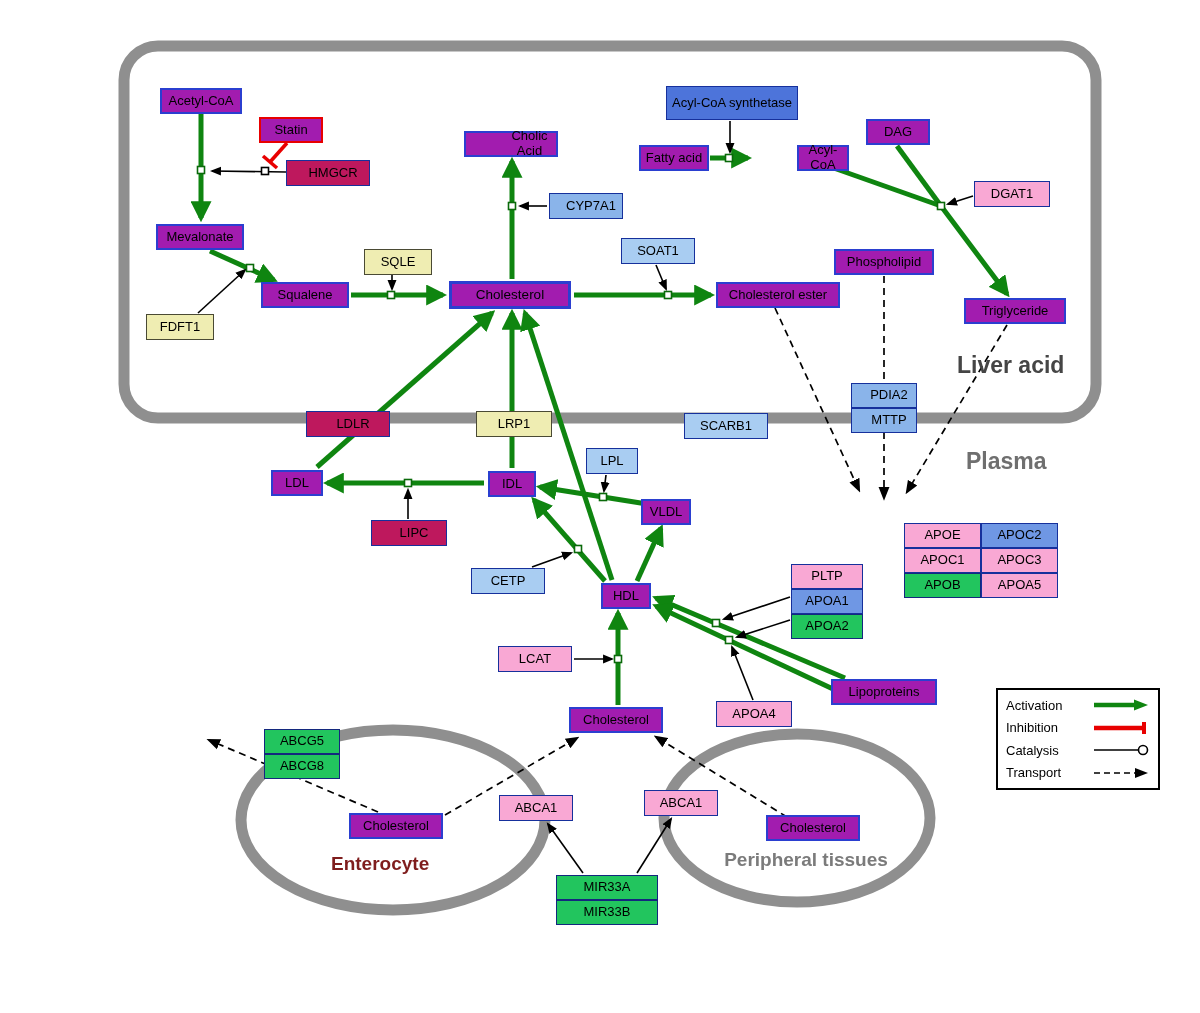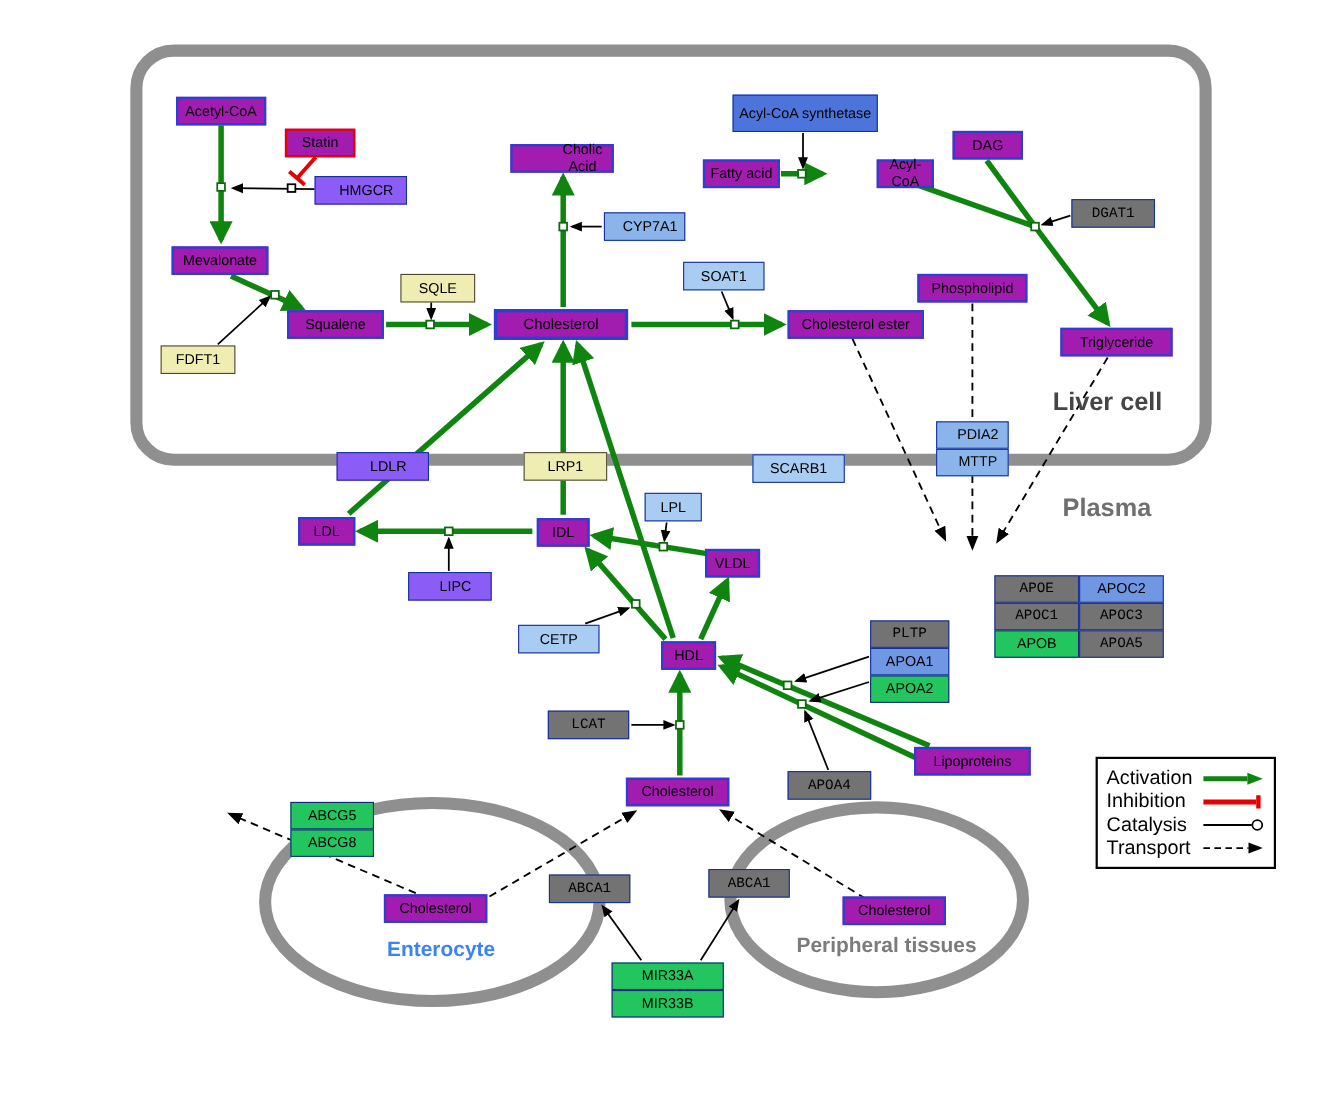--- a/index.html
+++ b/index.html
@@ -3,32 +3,32 @@
 <meta charset="utf-8">
 <style>
   html,body{margin:0;padding:0;background:#fff;font-family:"Liberation Sans",sans-serif;}
   #canvas{position:relative;width:1200px;height:1013px;background:#fff;overflow:hidden;}
   #edges{position:absolute;left:0;top:0;z-index:1;}
   .node{position:absolute;display:flex;align-items:center;justify-content:center;
         box-sizing:border-box;font-size:13px;color:#000;text-align:center;line-height:1.12;
         background:#a21caf;border:2px solid #2b3fd0;z-index:2;}
   .thick{border-width:3px;font-size:13.5px;}
   .redb{border-color:#e80000;border-width:2.5px;}
-  .yellow{background:#8b5cf6;padding-left:10px;}
+  .yellow{background:#be185d;padding-left:10px;}
   .paleyellow{background:#efedb2;border:1.5px solid #4a4a34;}
   .lb1{background:#a9cdf2;border:1.5px solid #16309c;}
   .lb2{background:#8ab4ea;border:1.5px solid #16309c;padding-left:10px;}
   .mb1{background:#4d74da;border:1.5px solid #16309c;}
-  .mb2{background:#737373;border:1.5px solid #16309c;font-family:Liberation Mono, monospace;}
+  .mb2{background:#f9a8d4;border:1.5px solid #16309c;}
   .mb3{background:#22c55e;border:1.5px solid #14287e;}
   .mb4{background:#6f97e4;border:1.5px solid #16309c;}
   .region{position:absolute;font-weight:bold;color:#6f6f6f;z-index:1;white-space:nowrap;}
   .legend{position:absolute;left:996px;top:688px;width:164px;height:102px;border:2px solid #000;
           background:#fff;z-index:3;box-sizing:border-box;padding:7px 8px;display:flex;
-          flex-direction:column;justify-content:space-between;font-size:18px;color:#000;}
+          flex-direction:column;justify-content:space-between;font-size:13px;color:#000;}
   .legend-row{display:flex;align-items:center;justify-content:space-between;}
   .legend-row svg{flex:none;}
 </style>
 </head>
 <body>
 
 <div id="canvas">
 
   <svg id="edges" width="1200" height="1013" viewBox="0 0 1200 1013">
     <defs>
@@ -113,23 +113,23 @@
       <rect x="404.5" y="479.5" width="7" height="7"></rect>
       <rect x="599.5" y="493.5" width="7" height="7"></rect>
       <rect x="574.5" y="545.5" width="7" height="7"></rect>
       <rect x="614.5" y="655.5" width="7" height="7"></rect>
       <rect x="712.5" y="619.5" width="7" height="7"></rect>
       <rect x="725.5" y="636.5" width="7" height="7"></rect>
       <rect x="261.5" y="167.5" width="7" height="7" stroke="#000"></rect>
     </g>
   </svg>
 
-  <div class="region" style="left:957px;top:352px;font-size:23px;color:#454545;">Liver cell</div>
+  <div class="region" style="left:957px;top:352px;font-size:23px;color:#454545;">Liver acid</div>
   <div class="region" style="left:966px;top:448px;font-size:23px;">Plasma</div>
-  <div class="region" style="left:331px;top:853px;width:140px;text-align:center;font-size:19px;color:#3b82f6;">Enterocyte</div>
+  <div class="region" style="left:331px;top:853px;width:140px;text-align:left;font-size:19px;color:#7f1d1d;">Enterocyte</div>
   <div class="region" style="left:706px;top:849px;width:200px;text-align:center;font-size:19px;color:#7b7b7b;">Peripheral tissues</div>
 
   <div class="node" style="left:160px;top:88px;width:82px;height:26px;">Acetyl-CoA</div>
   <div class="node redb" style="left:259px;top:117px;width:64px;height:26px;">Statin</div>
   <div class="node yellow" style="left:286px;top:160px;width:84px;height:26px;border-color:#16309c;border-width:1.5px;">HMGCR</div>
   <div class="node" style="left:156px;top:224px;width:88px;height:26px;">Mevalonate</div>
   <div class="node paleyellow" style="left:364px;top:230px;width:68px;height:26px;margin-top:19px;">SQLE</div>
   <div class="node paleyellow" style="left:146px;top:314px;width:68px;height:26px;">FDFT1</div>
   <div class="node" style="left:261px;top:282px;width:88px;height:26px;">Squalene</div>
   <div class="node thick" style="left:449px;top:281px;width:122px;height:28px;">Cholesterol</div>

